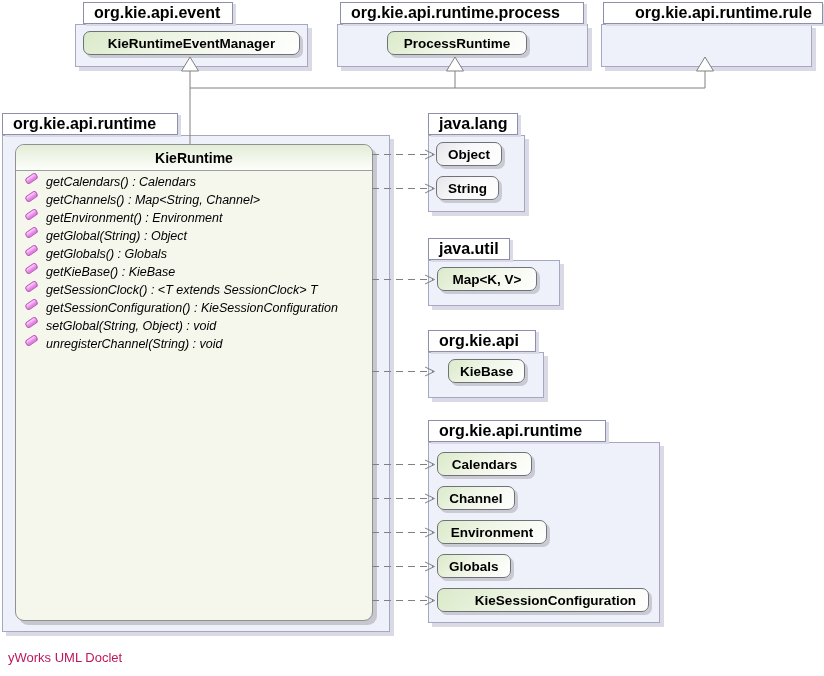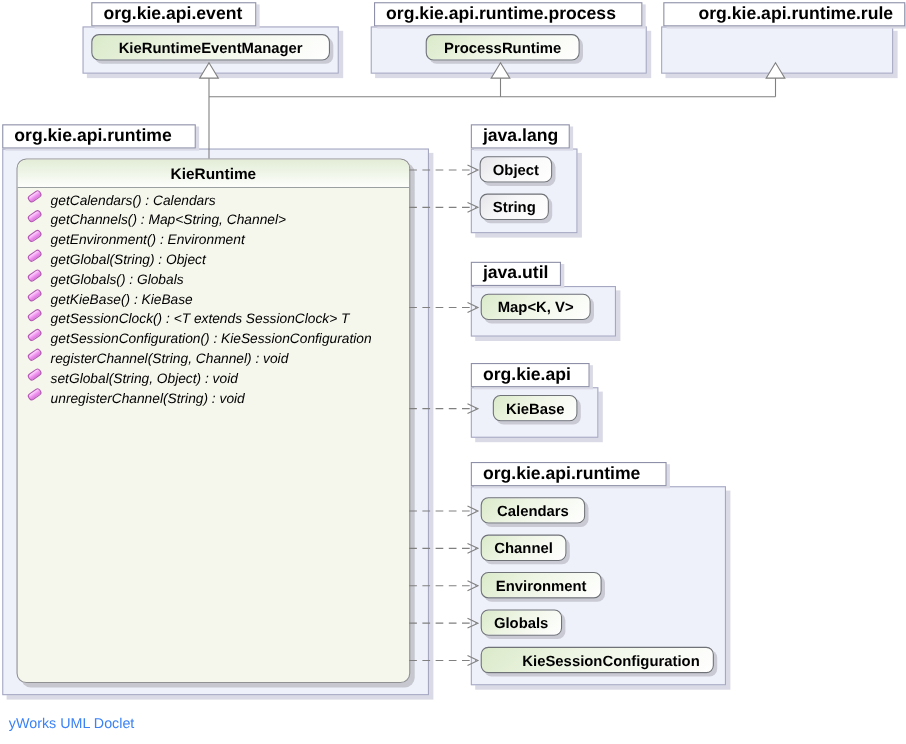--- a/index.html
+++ b/index.html
@@ -40,21 +40,21 @@
     display:flex;height:18px;padding-left:9px;
     font-style:italic;font-size:12.5px;white-space:nowrap;
   }
   .m-icon{
     width:13px;height:7px;flex:none;margin-right:8px;
     border:1px solid #b457b4;border-radius:3px;
     background:linear-gradient(to bottom,#ffd9ff 0%,#ef93ef 55%,#dd74dd 100%);
     transform:rotate(-35deg);
   }
   .connector-layer{position:absolute;left:0;top:0;z-index:5;pointer-events:none;}
-  .footer{position:absolute;left:8px;top:650px;font-size:13px;color:#3b82f6;}
+  .footer{position:absolute;left:8px;top:650px;font-size:13px;color:#be185d;}
 </style>
 </head>
 <body>
 
 <div class="canvas">
 
   <svg class="connector-layer" width="824" height="676">
     <g stroke="#808080" stroke-width="1" fill="none">
 
       <polygon points="190,57 181.5,71 198.5,71" fill="#ffffff"></polygon>
@@ -132,24 +132,20 @@
         <div class="method-row">
             <span class="m-icon"></span>
             <span>getSessionClock() : &lt;T extends SessionClock&gt; T</span>
           </div>
         <div class="method-row">
             <span class="m-icon"></span>
             <span>getSessionConfiguration() : KieSessionConfiguration</span>
           </div>
         <div class="method-row">
             <span class="m-icon"></span>
-            <span>registerChannel(String, Channel) : void</span>
-          </div>
-        <div class="method-row">
-            <span class="m-icon"></span>
             <span>setGlobal(String, Object) : void</span>
           </div>
         <div class="method-row">
             <span class="m-icon"></span>
             <span>unregisterChannel(String) : void</span>
           </div>
       </div>
     </div>
   </div>
   <div class="pkg-tab" style="left:2px;top:113px;min-width:176px;">org.kie.api.runtime</div>

